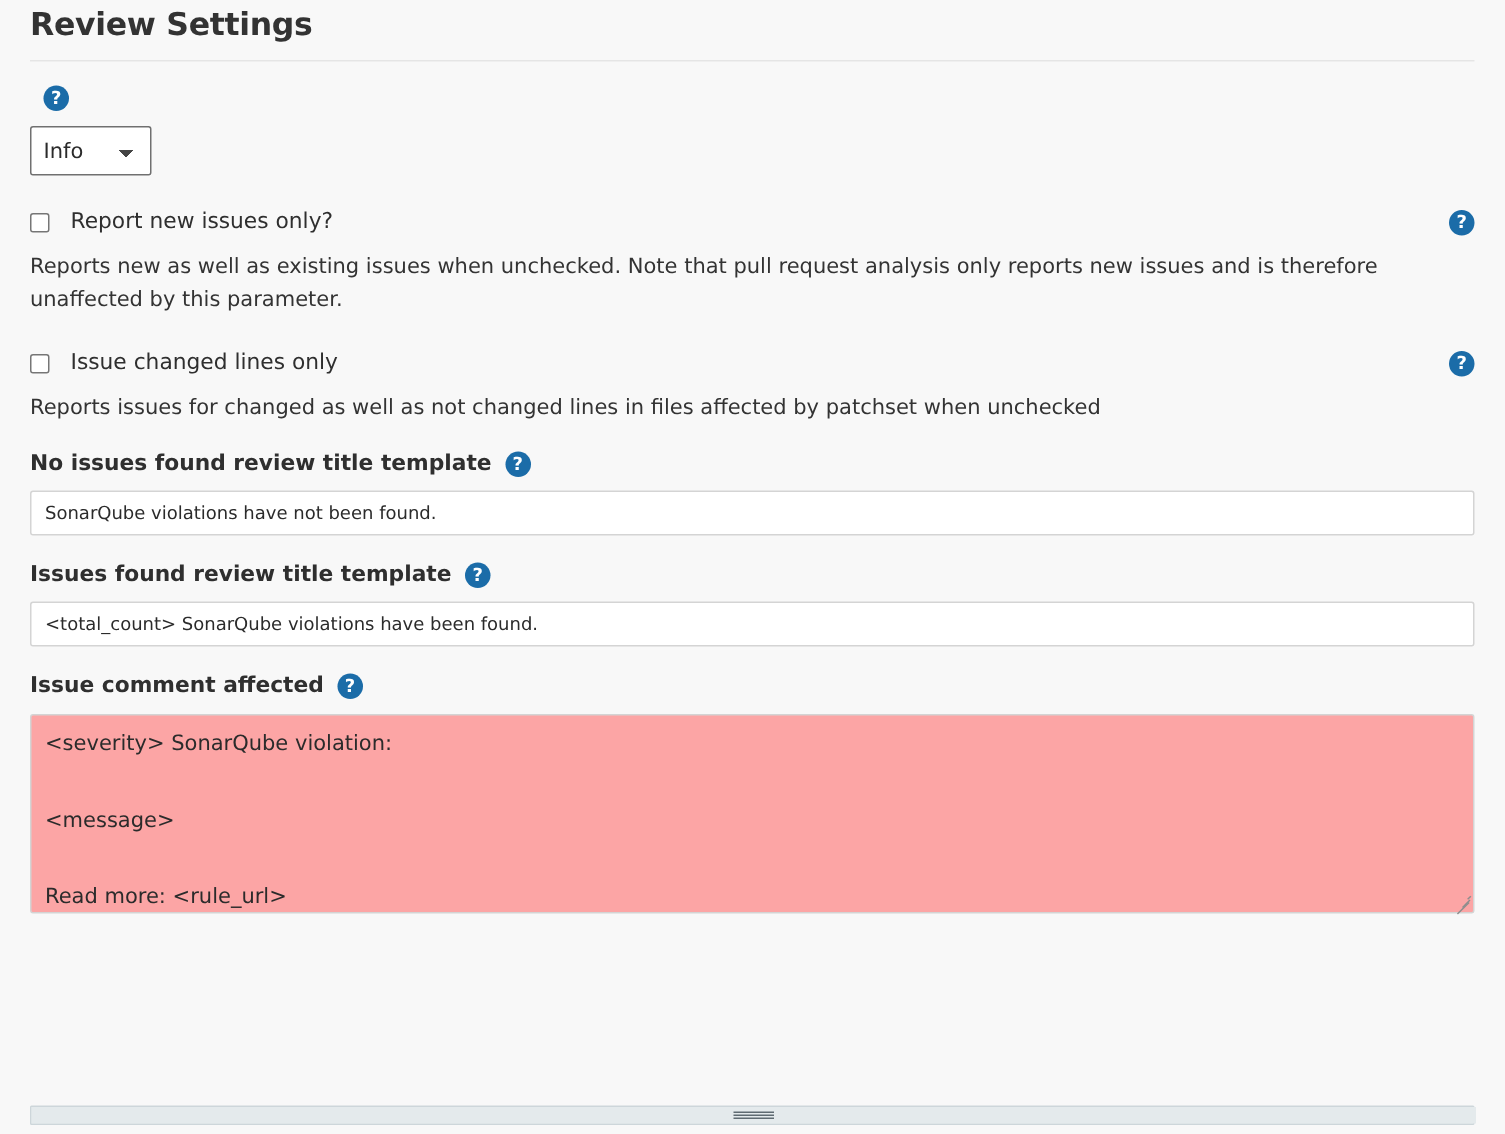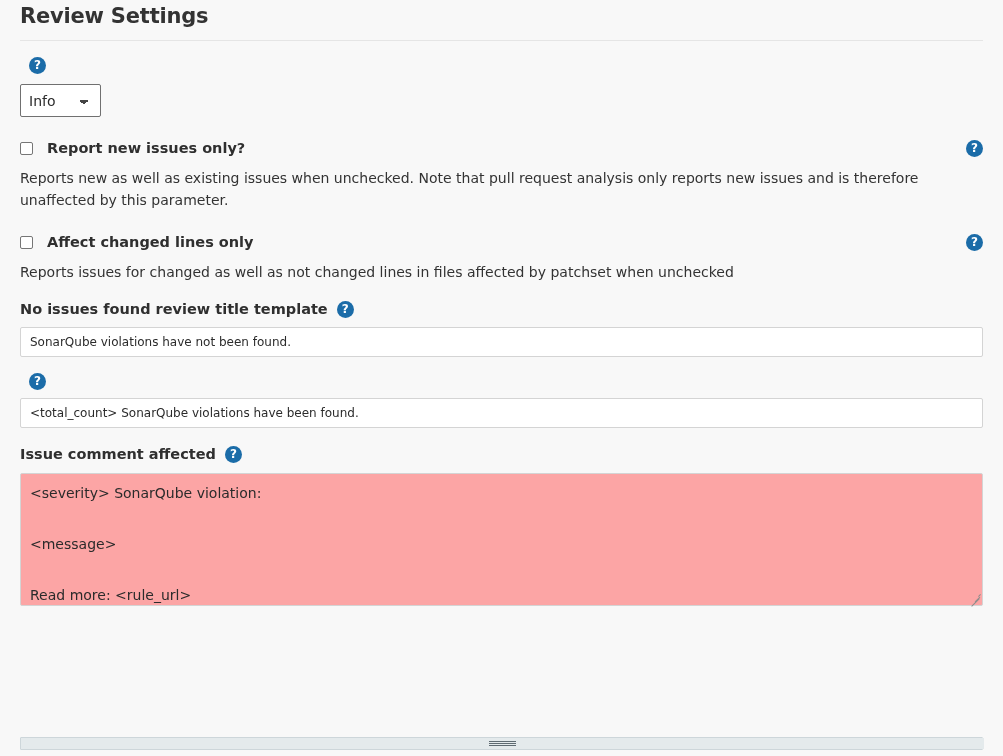--- a/index.html
+++ b/index.html
@@ -137,21 +137,21 @@
     height: 13px;
     border: 1px solid #767676;
     border-radius: 2px;
     background: #ffffff;
     margin: 0;
     cursor: pointer;
     flex: 0 0 auto;
   }
   .check-label {
     font-size: 14.5px;
-    font-weight: bold;
+    font-weight: normal;
     color: #2f2f2f;
     margin-left: 14px;
     cursor: pointer;
     line-height: 18px;
   }
 
   .help-desc {
     font-size: 14px;
     font-weight: normal;
     color: #333333;
@@ -278,37 +278,38 @@
       <input type="checkbox" id="cb-new-issues" style="">
       <label class="check-label" for="cb-new-issues">Report new issues only?</label>
     </div>
     <span class="help-icon">?</span>
   </div>
   <div class="help-desc">Reports new as well as existing issues when unchecked. Note that pull request analysis only reports new issues and is therefore unaffected by this parameter.</div>
 
   <div class="check-row">
     <div class="check-left">
       <input type="checkbox" id="cb-changed-lines" style="">
-      <label class="check-label" for="cb-changed-lines">Affect changed lines only</label>
+      <label class="check-label" for="cb-changed-lines">Issue changed lines only</label>
     </div>
     <span class="help-icon">?</span>
   </div>
   <div class="help-desc">Reports issues for changed as well as not changed lines in files affected by patchset when unchecked</div>
 
   <div class="field-block">
     <div class="field-label">
       <span>No issues found review title template</span>
       <span class="help-gap"></span>
       <span class="help-icon">?</span>
     </div>
     <input type="text" class="text-wide" value="SonarQube violations have not been found." style="">
   </div>
 
   <div class="field-block">
     <div class="field-label">
+      <span>Issues found review title template</span>
       <span class="help-gap"></span>
       <span class="help-icon">?</span>
     </div>
     <input type="text" class="text-wide" value="&lt;total_count&gt; SonarQube violations have been found." style="">
   </div>
 
   <div class="field-block">
     <div class="field-label">
       <span>Issue comment affected</span>
       <span class="help-gap"></span>

